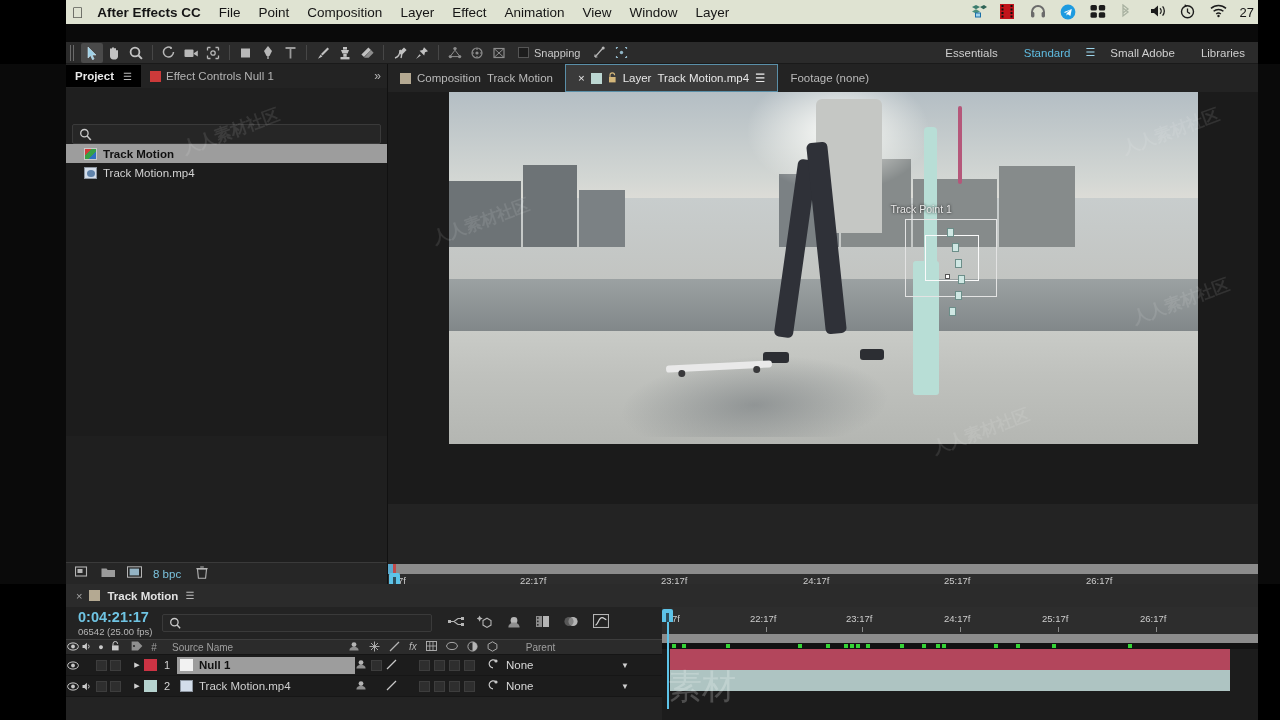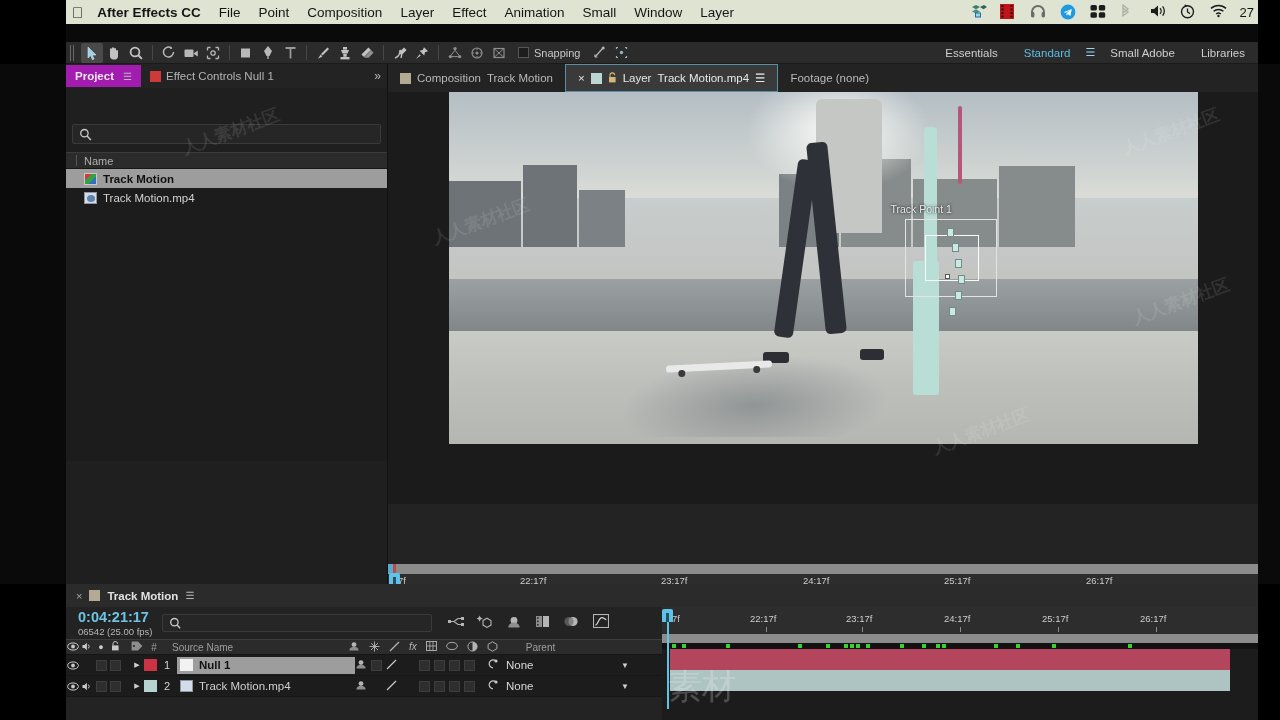--- a/index.html
+++ b/index.html
@@ -63,21 +63,21 @@
   .snapbox { width: 11px; height: 11px; background: #1d1d1d; border: 1px solid #555; margin: 0 5px 0 8px;}
   .snap-label { font-size: 11px; color: #c9c9c9; margin-right: 8px; }
   .ws-item { font-size: 11.5px; color: #cfcfcf; padding: 0 13px; }
   .ws-item.active { color: #5fbbe0; }
   .ws-burger { color: #9cd4ea; font-size: 11px; padding: 0 2px; }
   .ptab {
     height: 22px; display: flex; align-items: center; gap: 5px;
     padding: 0 9px; font-size: 11.5px; color: #b4b4b4;
     background: #232323;
   }
-  .ptab.active { background: #a21caf; color: #e7e7e7; justify-content: center; }
+  .ptab.active { background: #000000; color: #e7e7e7; justify-content: center; }
   .ptab .swatch { width: 11px; height: 11px; }
   .ptab .burger { color: #b9b9b9; font-size: 10px; margin-left: 4px; }
   .ptab .bold { font-weight: bold; color: #e9e9e9; }
 
   
   .project-panel {
     position: absolute; left: 66px; top: 64px; width: 322px; height: 520px;
     background: #1f1f1f; border-right: 1px solid #111;
   }
   .proj-tabbar { display: flex; align-items: center; height: 24px; background: #232323; position: relative; }
@@ -267,21 +267,21 @@
   <div class="macbar">
     <div class="side-black"></div>
     <span class="apple-logo"></span>
     <span class="mac-app-name">After Effects CC</span>
     <span class="mac-menu">File</span>
     <span class="mac-menu">Point</span>
     <span class="mac-menu">Composition</span>
     <span class="mac-menu">Layer</span>
     <span class="mac-menu">Effect</span>
     <span class="mac-menu">Animation</span>
-    <span class="mac-menu">Small</span>
+    <span class="mac-menu">View</span>
     <span class="mac-menu">Window</span>
     <span class="mac-menu">Layer</span>
     <div class="macbar-right">
       <span class="mbi">
         <svg width="17" height="15" viewBox="0 0 17 15">
             <path d="M2 3l4-2 4 2-4 2.2z" fill="#3b7d6e"></path>
             <path d="M10 3l4-2 3 2-3.5 2.2z" fill="#2e6356"></path>
             <path d="M2 7.4l4-2.2 4 2.2-4 2.2z" fill="#49907e"></path>
             <rect x="5" y="8.5" width="6" height="5" fill="#1a6fa8"></rect>
             <rect x="6" y="9.5" width="4" height="3" fill="#9fd4ee"></rect>
@@ -506,38 +506,60 @@
 
 
     <div class="proj-search">
       <svg width="13" height="13" viewBox="0 0 13 13">
           <circle cx="5.4" cy="5.2" r="3.7" stroke="#c9c9c9" stroke-width="1.3" fill="none"></circle>
           <path d="M8.1 8l3 3.2" stroke="#c9c9c9" stroke-width="1.4"></path>
           <path d="M10.4 10.6l1.6 1.6" stroke="#c9c9c9" stroke-width="1.2"></path>
         </svg>
     </div>
 
-    <div class="proj-colhdr">
-      <span class="divider"></span>
-      <span>Name</span>
-    </div>
 
     <div class="proj-list">
       <div class="proj-row sel">
         <span class="arrow"></span>
         <span class="row-icon ic-comp"></span>
         <span>Track Motion</span>
       </div>
       <div class="proj-row">
         <span class="arrow"></span>
         <span class="row-icon ic-mp4"></span>
         <span>Track Motion.mp4</span>
       </div>
     </div>
 
+    <div class="proj-footer">
+      <span class="pf-ic">
+        <svg width="15" height="12" viewBox="0 0 15 12">
+            <rect x="0.5" y="1" width="11" height="9" stroke="#b5b5b5" stroke-width="1.1" fill="none"></rect>
+            <rect x="2.5" y="3" width="5" height="4" fill="#b5b5b5"></rect>
+          </svg>
+      </span>
+      <span class="pf-ic">
+        <svg width="15" height="12" viewBox="0 0 15 12">
+            <path d="M0.5 2.5h5l1.2 1.5h7.3v7H0.5z" fill="#9b9b9b"></path>
+          </svg>
+      </span>
+      <span class="pf-ic">
+        <svg width="15" height="12" viewBox="0 0 15 12">
+            <rect x="0.5" y="0.8" width="14" height="10.4" stroke="#b5b5b5" stroke-width="1" fill="none"></rect>
+            <rect x="2.6" y="2.6" width="9.4" height="6.8" fill="#94b3c4"></rect>
+          </svg>
+      </span>
+      <span>8 bpc</span>
+      <span class="pf-ic" style="margin-left:4px">
+        <svg width="12" height="13" viewBox="0 0 12 13">
+            <path d="M1.5 3h9l-0.9 9.2H2.4z" stroke="#b5b5b5" stroke-width="1.1" fill="none"></path>
+            <path d="M0.4 2.6h11.2M4.2 1h3.6" stroke="#b5b5b5" stroke-width="1.1"></path>
+          </svg>
+      </span>
+    </div>
   </div>
 
   <div class="viewer-panel">
     <div class="viewer-tabbar">
       <div class="vtab">
         <span class="sw-tan"></span>
         <span>Composition</span>
         <span>Track Motion</span>
       </div>
       <div class="vtab active">

